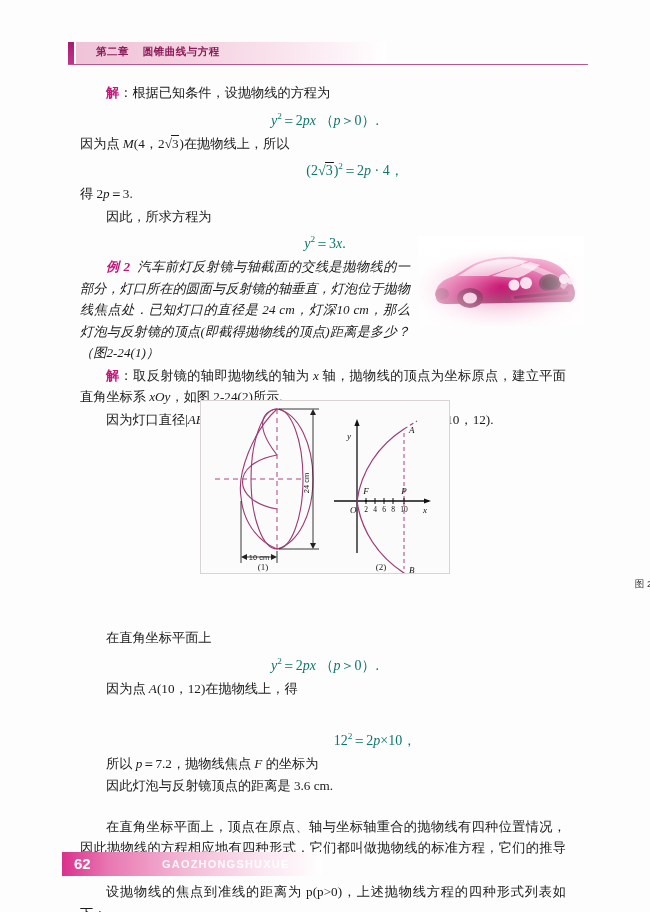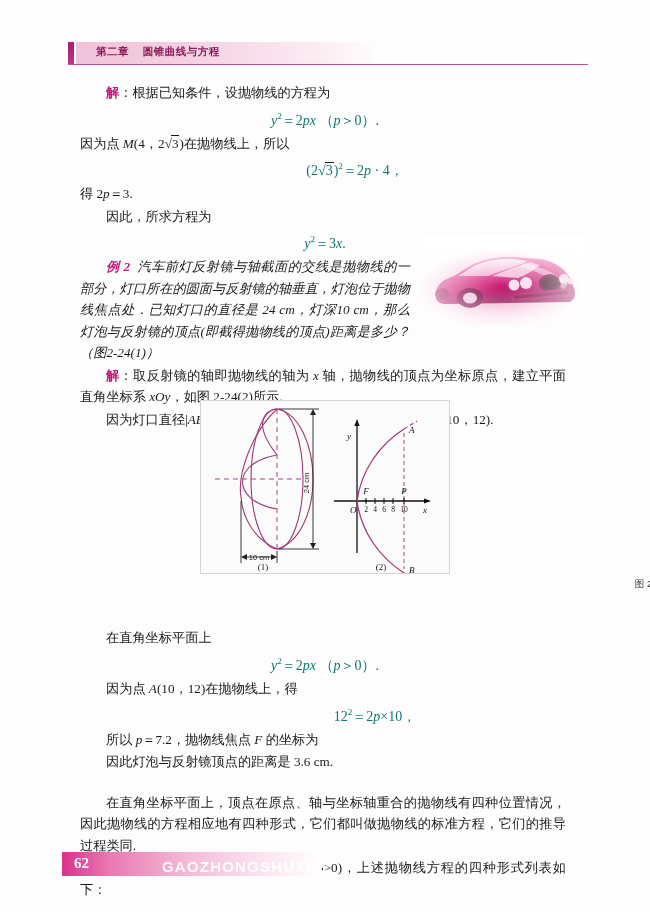--- a/index.html
+++ b/index.html
@@ -61,21 +61,21 @@
   }
   p.ind { text-indent: 26px; }
   .eq {
     margin: 2px 0 2px 0;
     font-size: 14px;
     line-height: 21.5px;
     text-align: center;
     color: #0f766e;
   }
   .eq.shift { padding-left: 60px; }
-  .eq.shift2 { padding-left: 100px; }
+  .eq.shift2 { padding-left: 100px; margin-top: 26px; }
   .mi { font-style: italic; font-family: "Liberation Serif", serif; }
   .lbl {
     color: #c2187c;
     font-weight: bold;
   }
   sup { font-size: 0.66em; vertical-align: super; }
   .rad { display: inline-block; }
   .rad > .bar {
     border-top: 1px solid #1a1a1a;
     padding: 0 1px;
@@ -116,28 +116,28 @@
     left: 62px; top: 852px;
     width: 260px; height: 24px;
   }
   .footer-band {
     position: absolute; left: 0; top: 0;
     width: 260px; height: 24px;
     background: linear-gradient(to right, #d9318c 0%, #e878b2 18%, #f4bad6 48%, #fbe6f1 78%, #ffffff 100%);
   }
   .footer-num {
     position: absolute; left: 12px; top: 3px;
-    font-family: Liberation Serif, serif;
+    font-family: Liberation Sans, sans-serif;
     font-size: 15px; font-weight: bold;
     color: #ffffff;
   }
   .footer-word {
     position: absolute; left: 100px; top: 6px;
     font-family: "Liberation Sans", "DejaVu Sans", sans-serif;
-    font-size: 15px;
+    font-size: 11px;
     letter-spacing: 1.2px;
     color: rgba(255,255,255,0.92);
     font-weight: bold;
   }
 </style>
 </head>
 <body>
 
 <div class="page">
 

